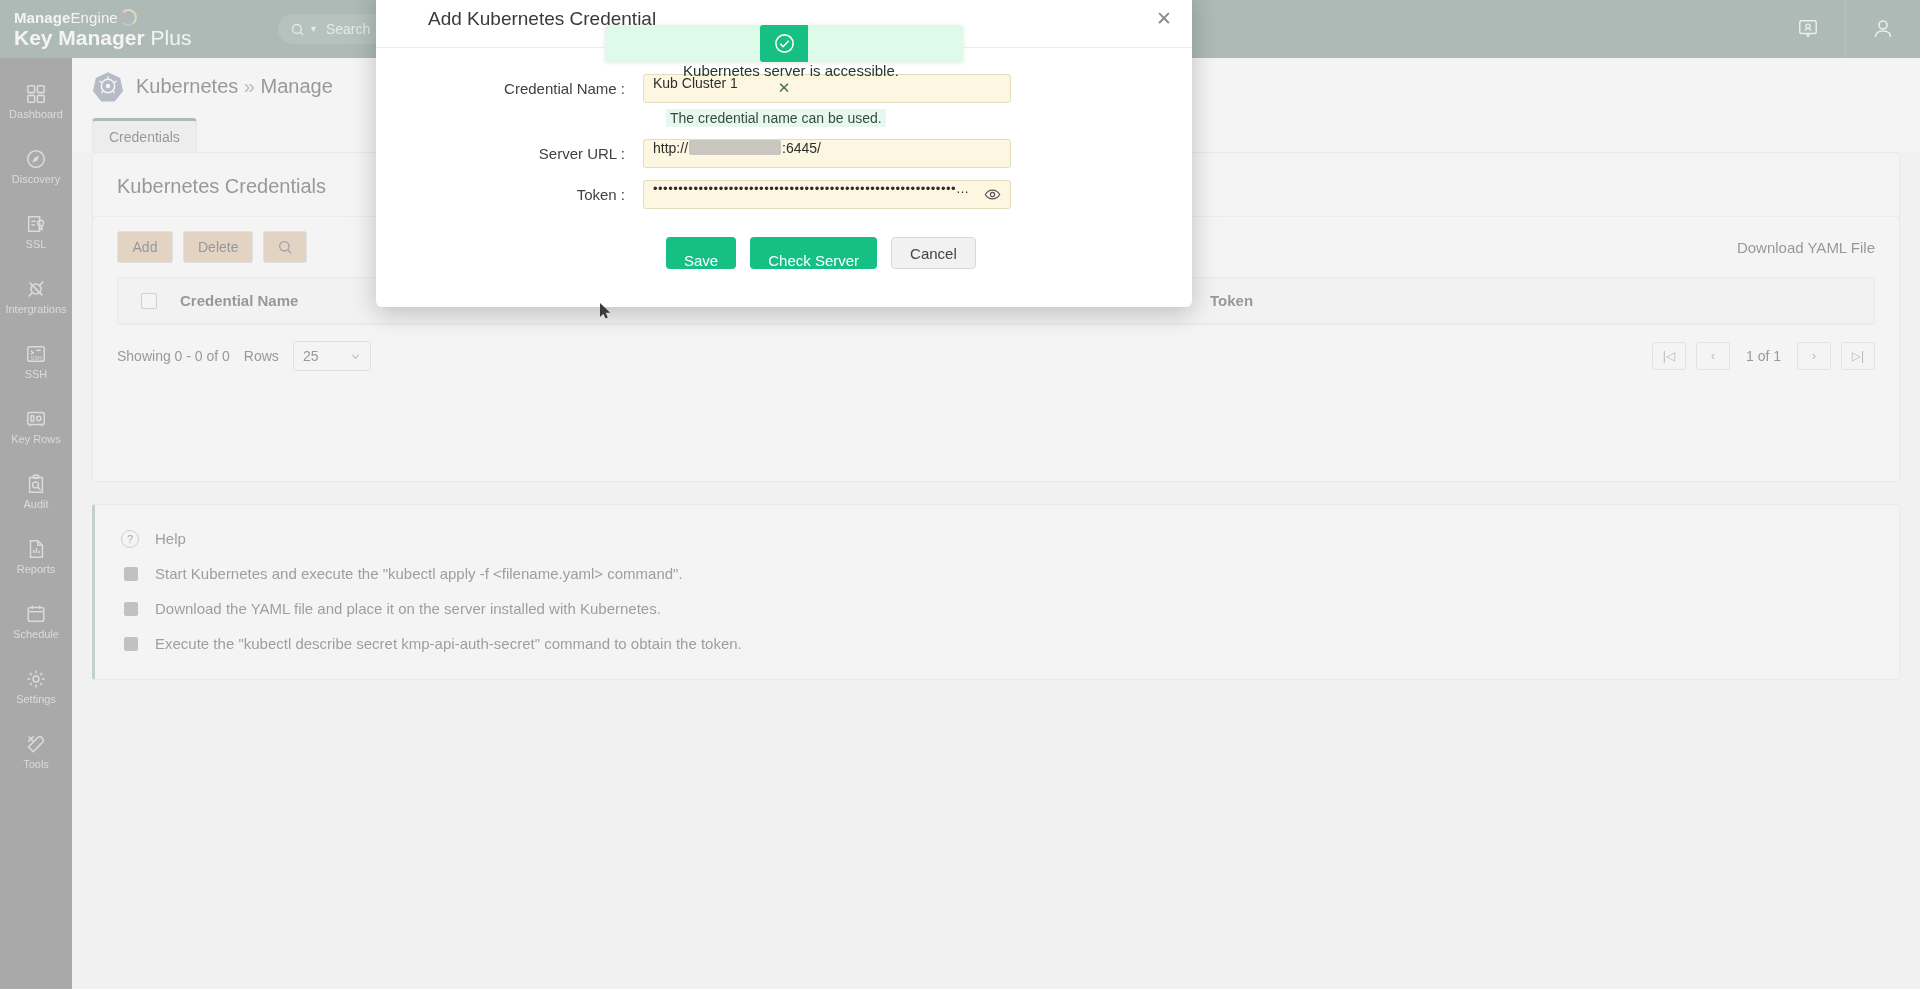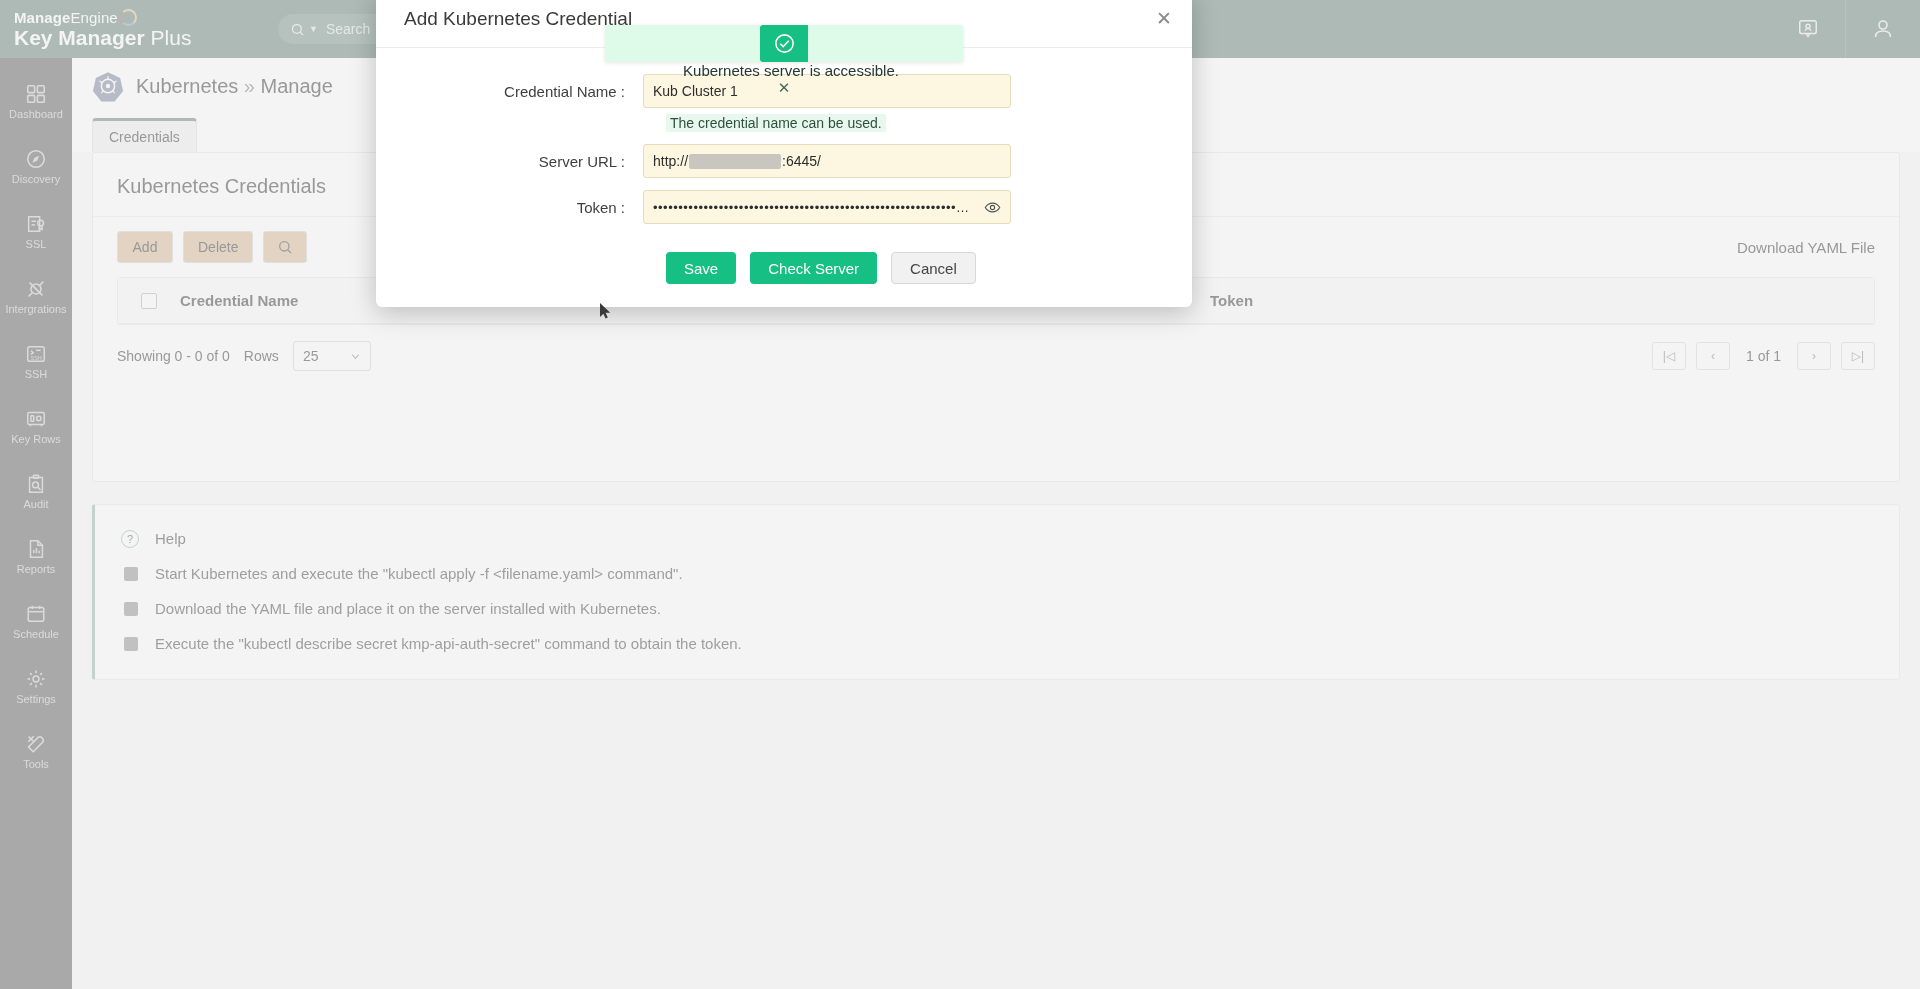--- a/index.html
+++ b/index.html
@@ -126,45 +126,45 @@
   
   .modal-shadow {
     position: absolute; left: 376px; top: -10px; width: 816px; height: 317px;
     background: #ffffff; border-radius: 6px;
     box-shadow: 0 6px 26px rgba(0,0,0,.22);
   }
   .modal-head {
     height: 58px; display: flex; align-items: center; padding: 0 20px 0 28px;
     border-bottom: 1px solid #ececec;
   }
-  .modal-title { font-size: 19px; color: #3a3a3a; }
+  .modal-title { font-size: 19px; color: #3a3a3a; margin-left: 24px; }
   .modal-x { margin-left: auto; font-size: 19px; color: #8a8a8a; line-height: 1; }
 
   .form { padding: 26px 0 0; }
   .frow { display: flex; align-items: center; margin-bottom: 6px; }
   .flabel {
     width: 267px; text-align: right; padding-right: 18px;
     font-size: 15px; color: #3f3f3f;
   }
   .finput {
     width: 368px; height: 29px; background: #fdf7e2; border: 1px solid #e4dcbe; border-radius: 3px;
-    display: flex; align-items: center; padding: 16px 9px; font-size: 14px; color: #2d2d2d;
+    display: flex; padding: 0 9px; font-size: 14px; color: #2d2d2d;
   }
   .redact { display: inline-block; width: 92px; height: 15px; background: #c9c6c0; border-radius: 2px; margin: 0 1px; }
   .hint { margin-left: 290px; font-size: 14px; color: #2f4f3f; background: #e9f8ef; padding: 1px 4px; margin-bottom: 12px; display: inline-block; }
   .hint-wrap { display: flex; }
   .dots { letter-spacing: .5px; font-size: 13px; color: #2d2d2d; overflow: hidden; white-space: nowrap; width: 320px; }
   .eye { margin-left: auto; color: #555; display: flex; align-items: center; }
 
   .btn-row { display: flex; gap: 14px; padding: 22px 0 0 290px; }
   .btn {
     height: 32px; padding: 0 18px; border-radius: 4px; font-size: 15px;
     display: flex; align-items: center; justify-content: center; border: none;
   }
-  .btn-green { background: #16bf83; color: #fff; }
+  .btn-green { background: #16bf83; color: #fff; align-items: flex-end; }
   .btn-grey { background: #f1f1f1; color: #444; border: 1px solid #d8d8d8; }
 
   
   .toast {
     position: absolute; left: 605px; top: 25px; width: 358px; height: 37px;
     background: #ddfbe8; border-radius: 3px; display: flex; align-items: center;
     box-shadow: 0 1px 4px rgba(0,0,0,.10);
     flex-direction: column;
   }
   .toast-icon {

